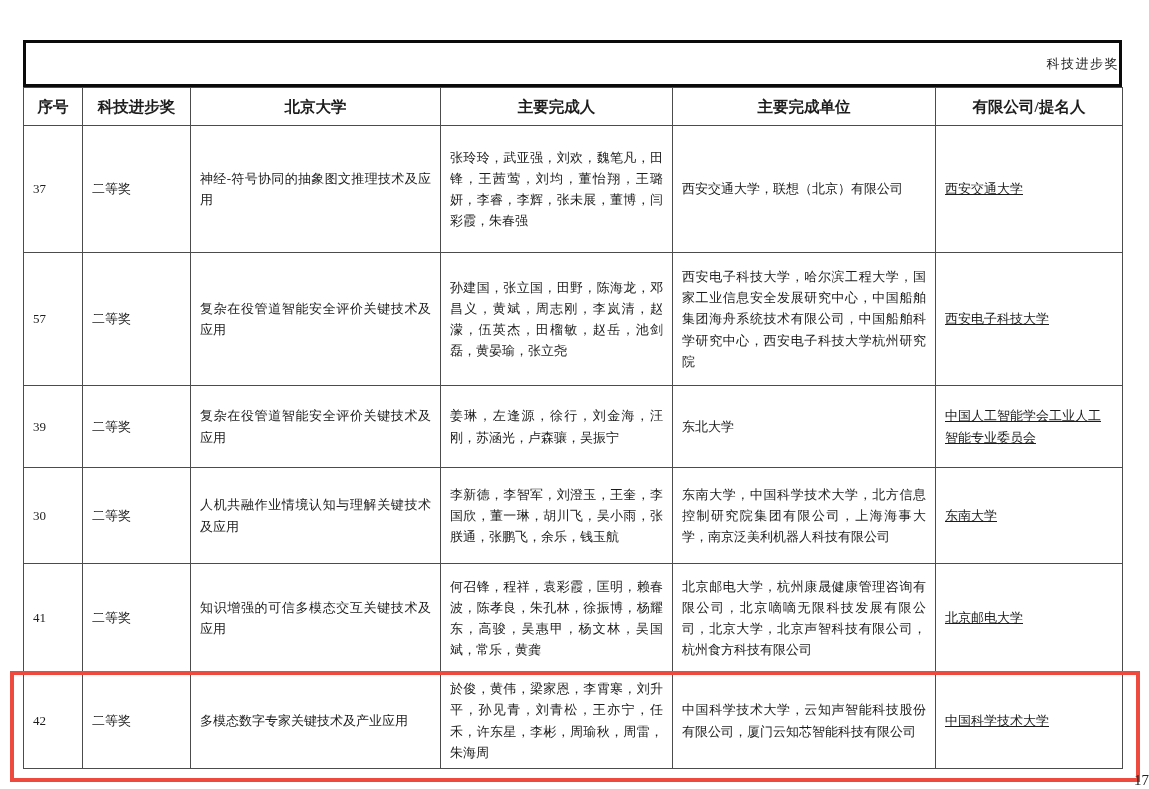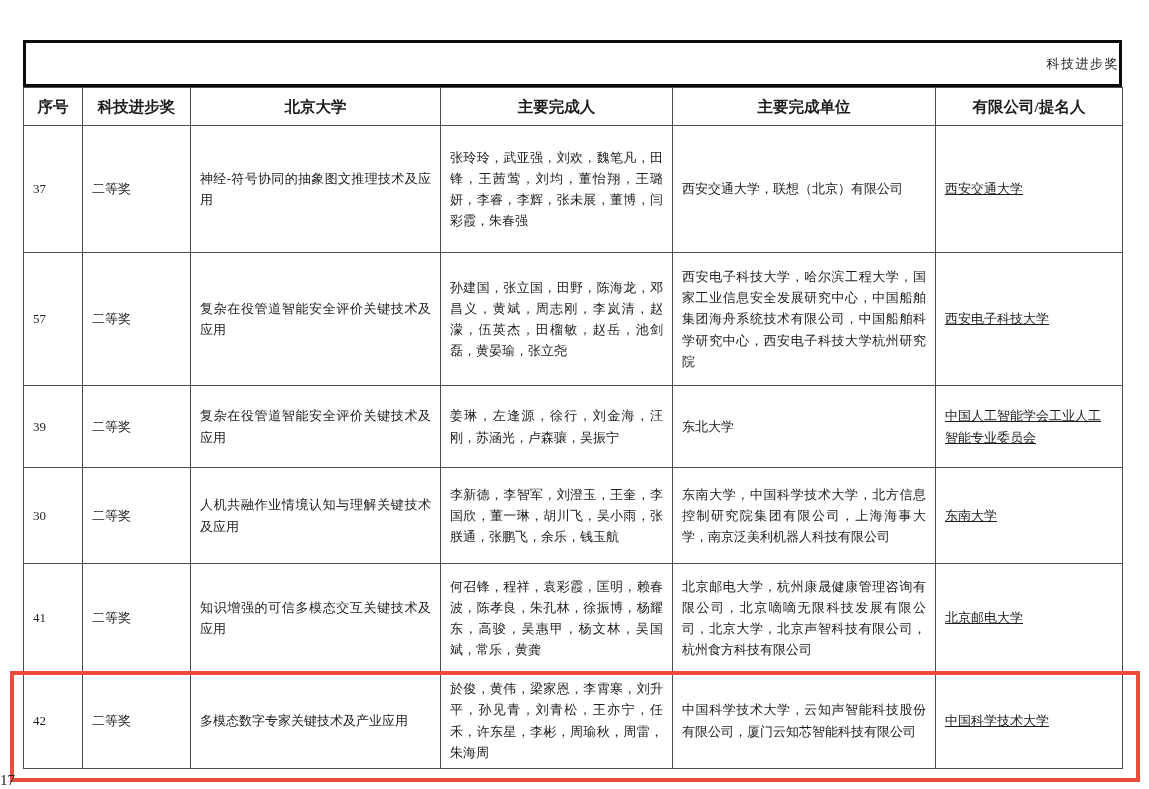--- a/index.html
+++ b/index.html
@@ -29,21 +29,21 @@
   tr.h39{height:82px;}
   tr.h40{height:96px;}
   tr.h41{height:109px;}
   tr.h42{height:96px;}
   .highlight-box{
     position:absolute;left:10px;top:671px;width:1122px;height:103px;
     border:4px solid #ee4a3e;background:transparent;pointer-events:none;
   }
   .footer-page{
     position:absolute;left:0;width:1149px;top:772px;
-    text-align:left;font-size:15px;color:#222;
+    text-align:right;font-size:15px;color:#222;
   }
 </style>
 </head>
 <body>
 
 <div class="award-table">
   <div class="title-box">
     <span>科技进步奖</span>
   </div>
   <table>

